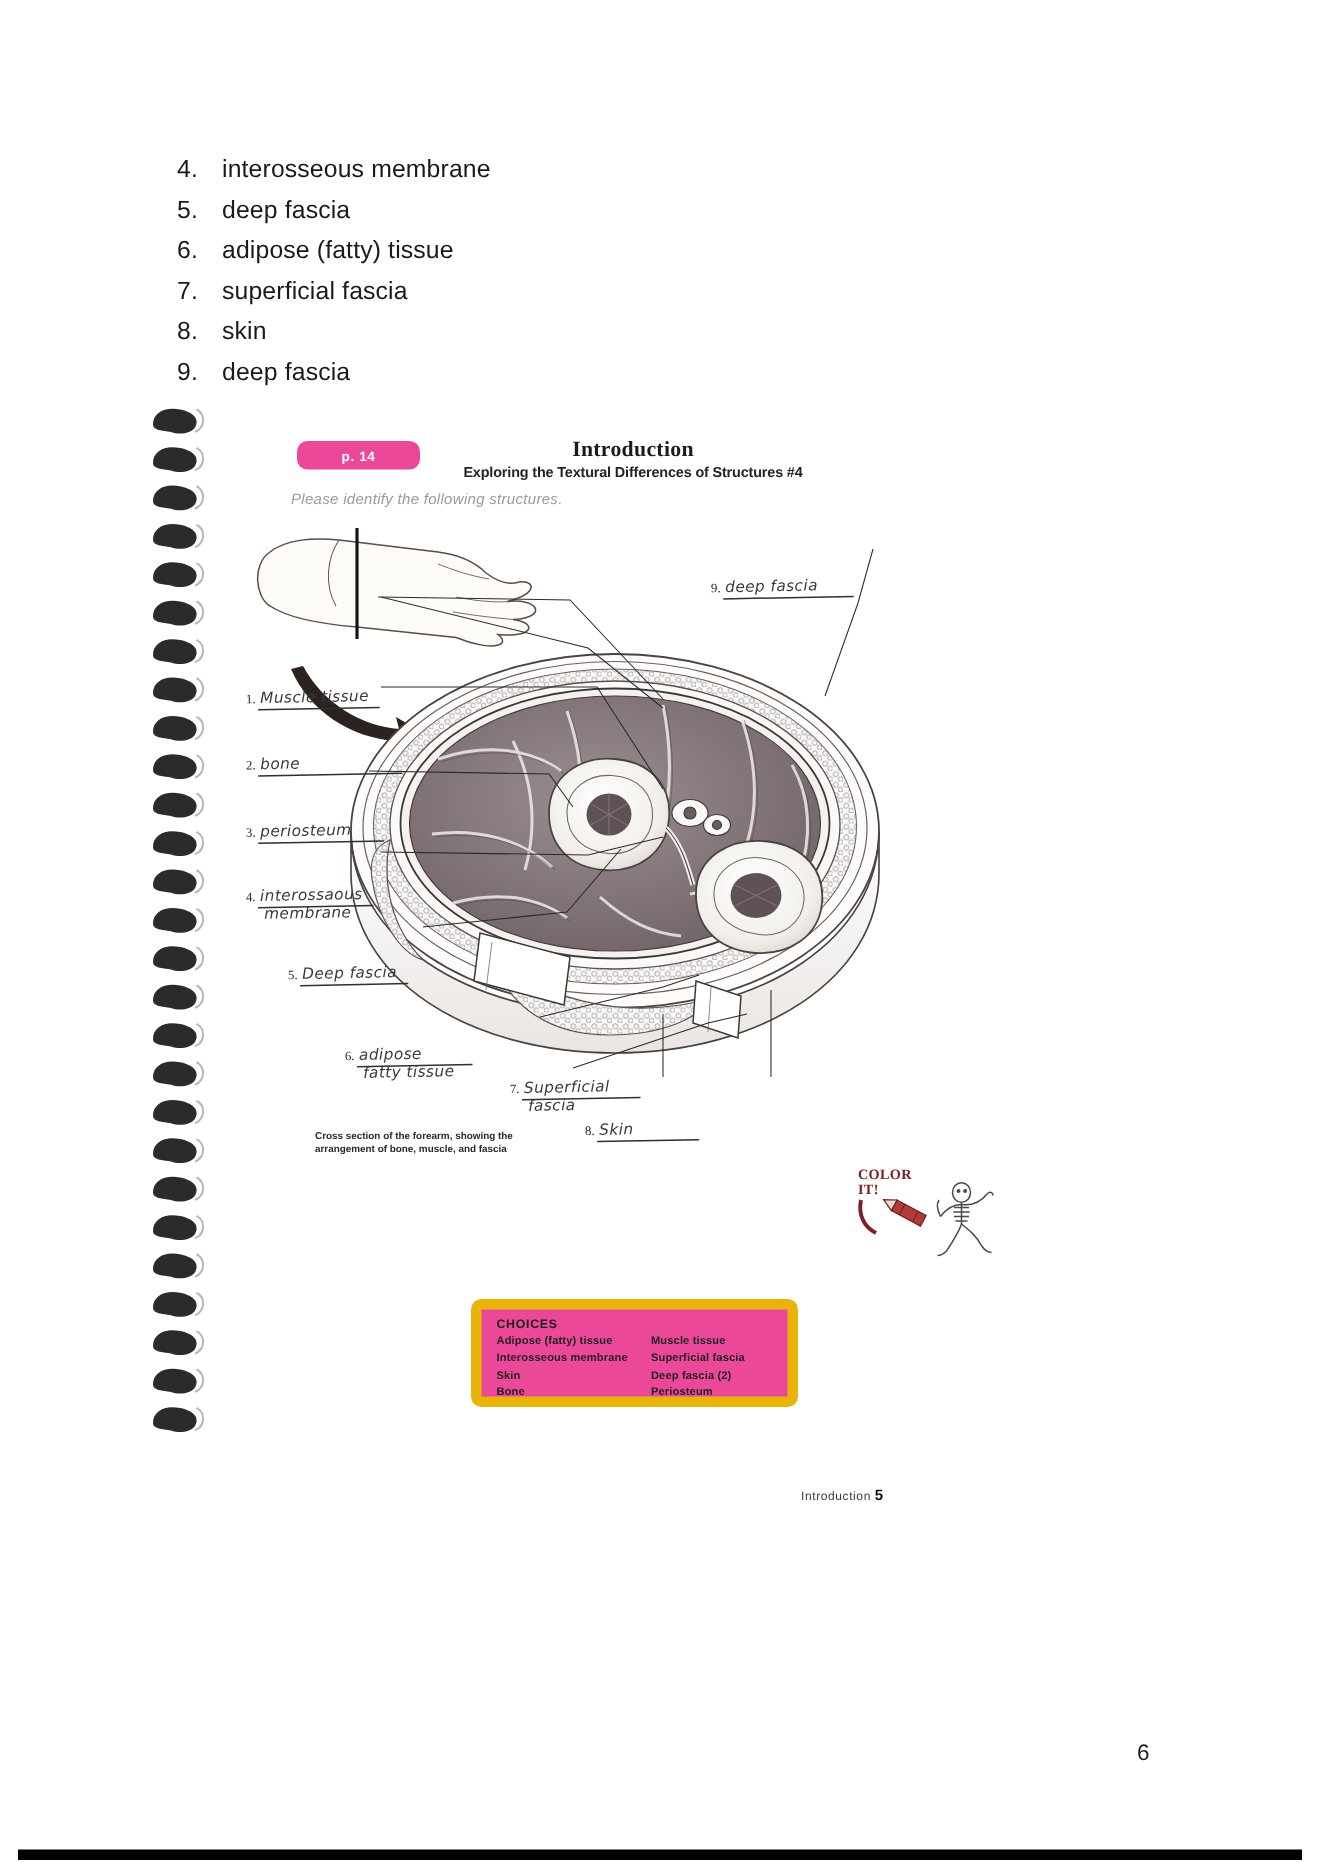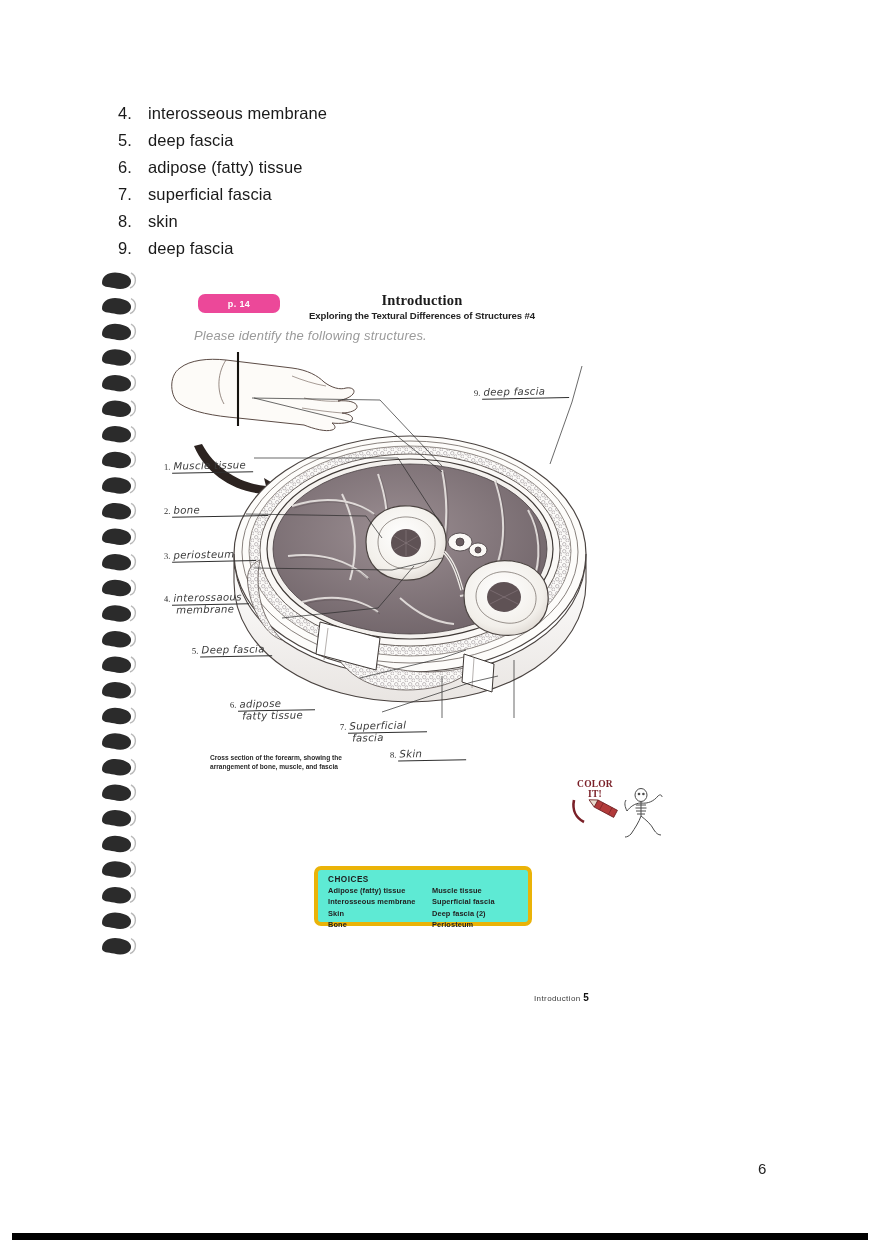--- a/index.html
+++ b/index.html
@@ -85,21 +85,21 @@
     width: 360px;
     text-align: center;
     font-size: 9.6px;
     font-weight: bold;
     color: #232323;
     letter-spacing: -.1px;
   }
   .ws-instruction {
     position: absolute;
     left: 52px; top: 60px;
-    font-size: 13px;
+    font-size: 10px;
     font-style: italic;
     color: #9a9a9a;
     letter-spacing: .2px;
   }
 
   
   .hw {
     position: absolute;
     font-family: "DejaVu Sans", sans-serif;
     font-size: 10.2px;
@@ -136,37 +136,37 @@
     font-weight: bold;
     line-height: 1.35;
     color: #2a2a2a;
   }
 
   
   .colorit {
     position: absolute;
     left: 430px; top: 512px;
     width: 46px;
-    text-align: center;
+    text-align: left;
     font-family: "Liberation Serif", serif;
     font-size: 9.5px;
     font-weight: bold;
     color: #7a2028;
     line-height: 1.05;
     letter-spacing: .2px;
   }
 
   
   .choices {
     position: absolute;
     left: 172px; top: 598px;
-    width: 218px; height: 60px;
-    border: 4px solid #eab308;
+    width: 218px; height: 72px;
+    border: 7px solid #eab308;
     border-radius: 7px;
-    background: #5eead4;
+    background: #ec4899;
     padding: 5px 0 0 10px;
   }
   .choices-title {
     font-size: 8.2px;
     font-weight: bold;
     color: #1d1d1d;
     letter-spacing: .5px;
     margin-bottom: 1px;
   }
   .choices-cols { display: flex; }

